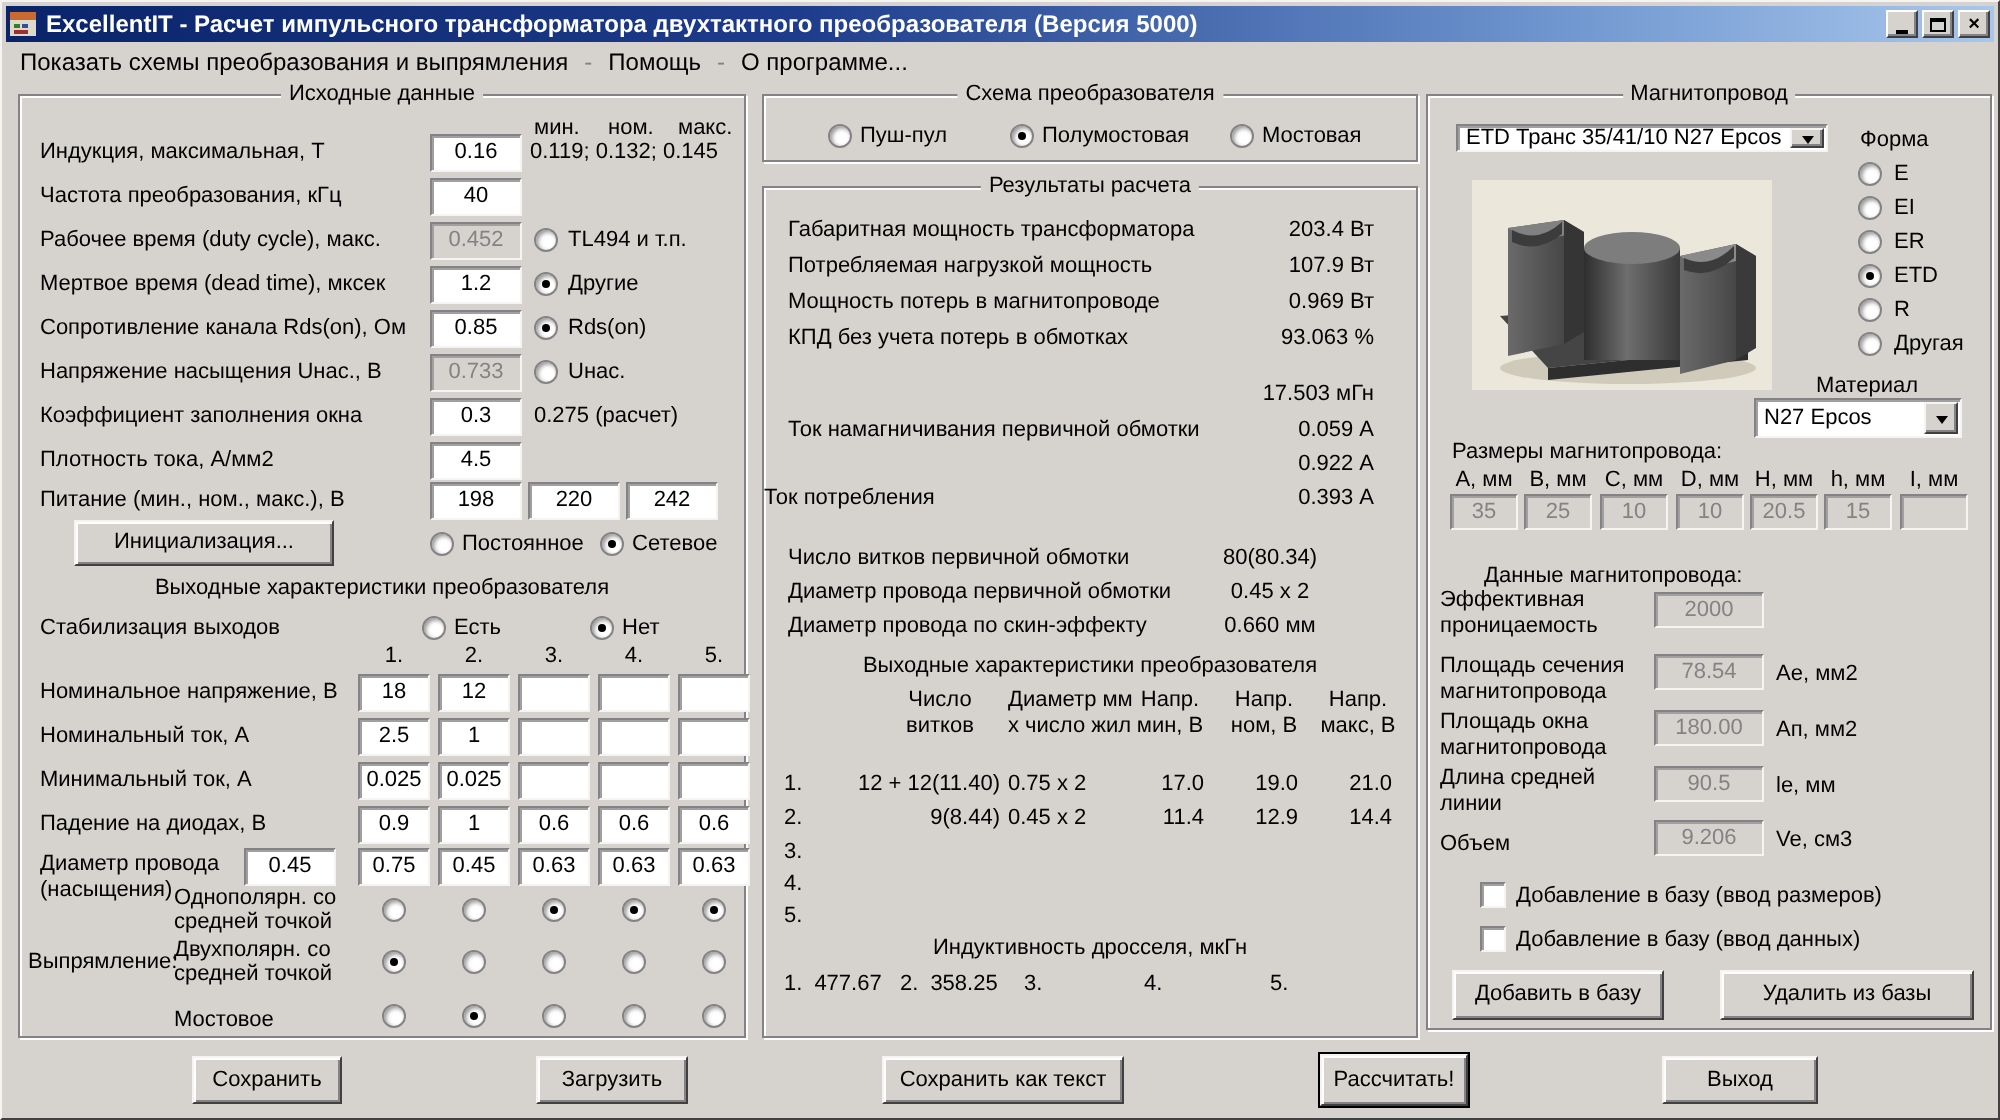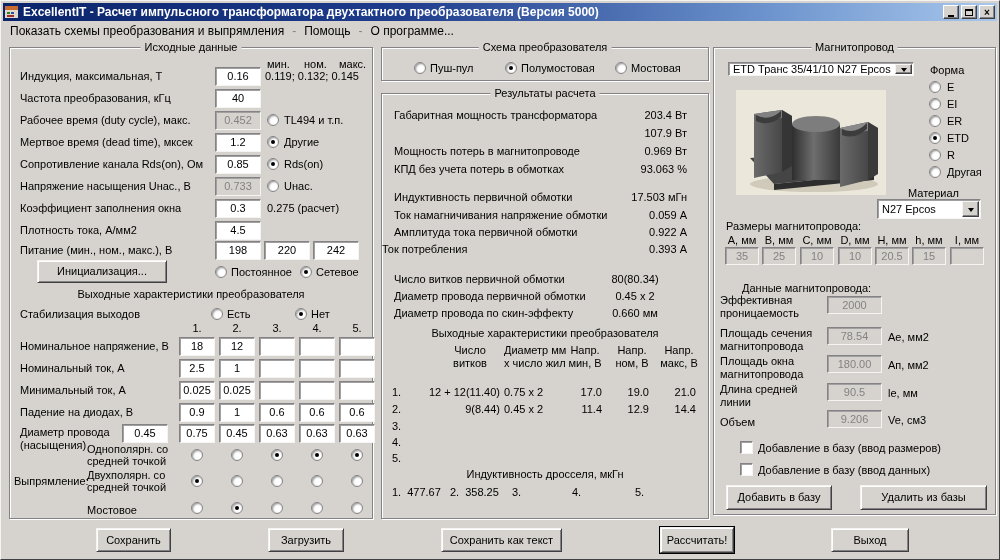--- a/index.html
+++ b/index.html
@@ -204,31 +204,30 @@
     <span class="lbl" style="left:139px;top:14px">Полумостовая</span>
     <span class="radio" style="left:233px;top:14px"></span>
     <span class="lbl" style="left:249px;top:14px">Мостовая</span>
   </div>
 
   <div class="grp" style="left:380px;top:92px;width:328px;height:426px">
     <span class="grp-title">Результаты расчета</span>
 
     <span class="lbl" style="left:12px;top:15px">Габаритная мощность трансформатора</span>
     <span class="lbl rt" style="left:200px;top:15px;width:105px">203.4 Вт</span>
+    <span class="lbl" style="left:12px;top:33px">Потребляемая нагрузкой мощность</span>
     <span class="lbl rt" style="left:200px;top:33px;width:105px">107.9 Вт</span>
     <span class="lbl" style="left:12px;top:51px">Мощность потерь в магнитопроводе</span>
     <span class="lbl rt" style="left:200px;top:51px;width:105px">0.969 Вт</span>
     <span class="lbl" style="left:12px;top:69px">КПД без учета потерь в обмотках</span>
     <span class="lbl rt" style="left:200px;top:69px;width:105px">93.063 %</span>
 
-    <span class="lbl" style="left:12px;top:97px">Индуктивность первичной обмотки</span>
     <span class="lbl rt" style="left:200px;top:97px;width:105px">17.503 мГн</span>
-    <span class="lbl" style="left:12px;top:115px">Ток намагничивания напряжение обмотки</span>
+    <span class="lbl" style="left:12px;top:115px">Ток намагничивания первичной обмотки</span>
     <span class="lbl rt" style="left:200px;top:115px;width:105px">0.059 А</span>
-    <span class="lbl" style="left:12px;top:132px">Амплитуда тока первичной обмотки</span>
     <span class="lbl rt" style="left:200px;top:132px;width:105px">0.922 А</span>
     <span class="lbl" style="left:0;top:149px">Ток потребления</span>
     <span class="lbl rt" style="left:200px;top:149px;width:105px">0.393 А</span>
 
     <span class="lbl" style="left:12px;top:179px">Число витков первичной обмотки</span>
     <span class="lbl ctr" style="left:198px;top:179px;width:110px">80(80.34)</span>
     <span class="lbl" style="left:12px;top:196px">Диаметр провода первичной обмотки</span>
     <span class="lbl ctr" style="left:198px;top:196px;width:110px">0.45 x 2</span>
     <span class="lbl" style="left:12px;top:213px">Диаметр провода по скин-эффекту</span>
     <span class="lbl ctr" style="left:198px;top:213px;width:110px">0.660 мм</span>

